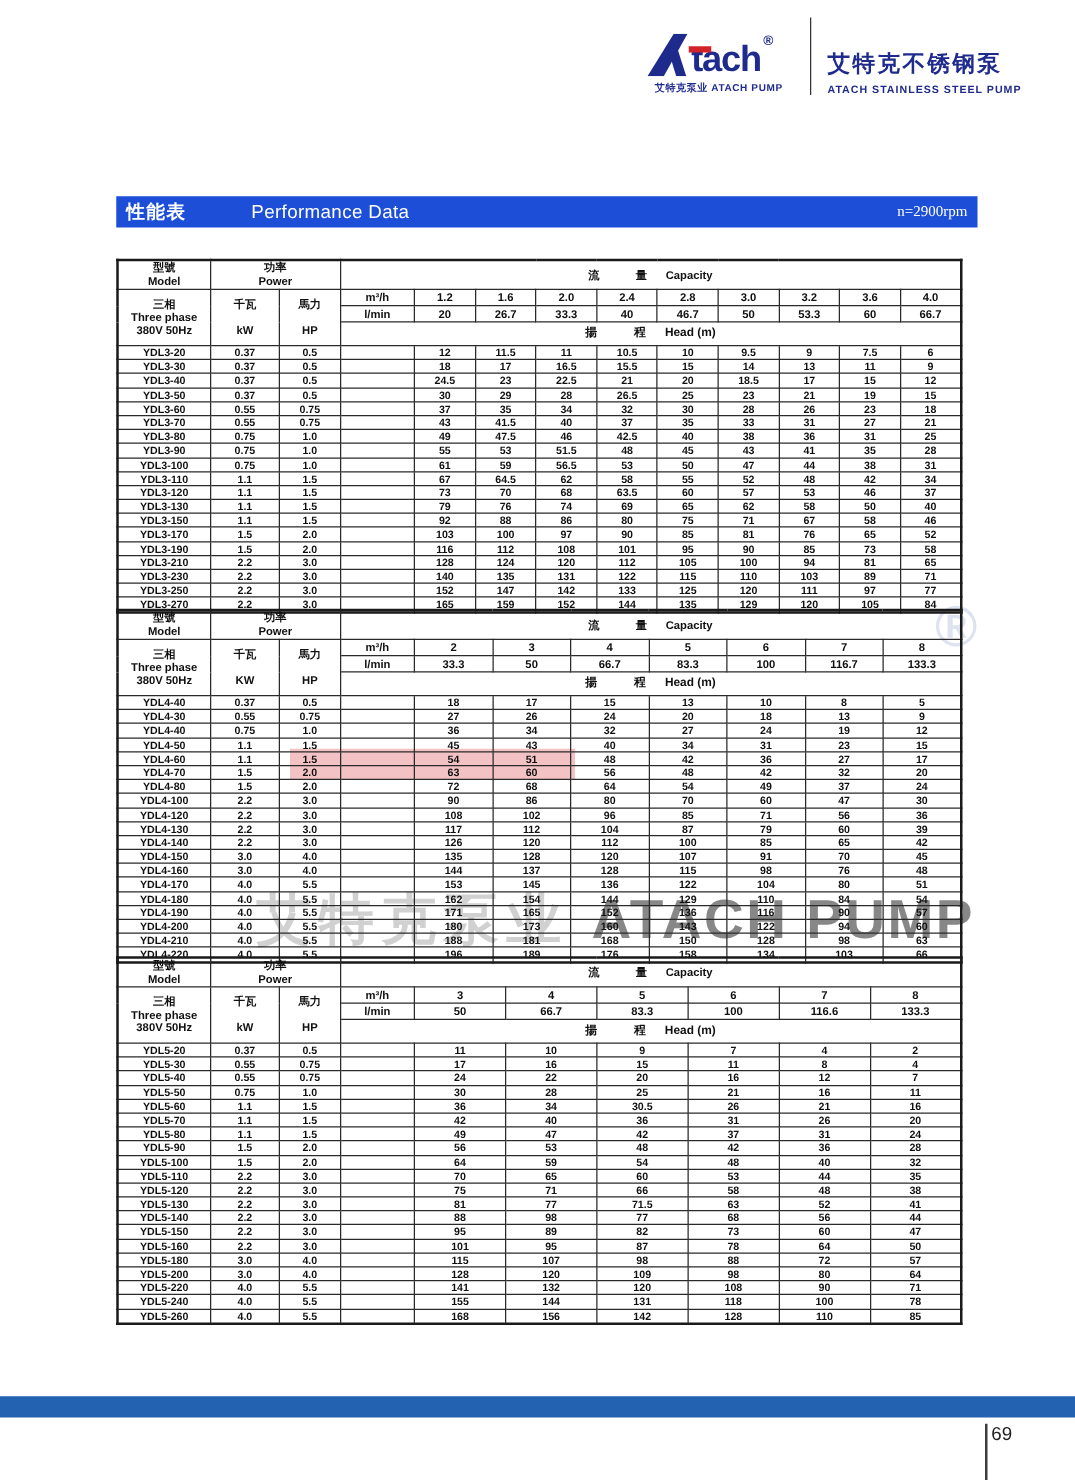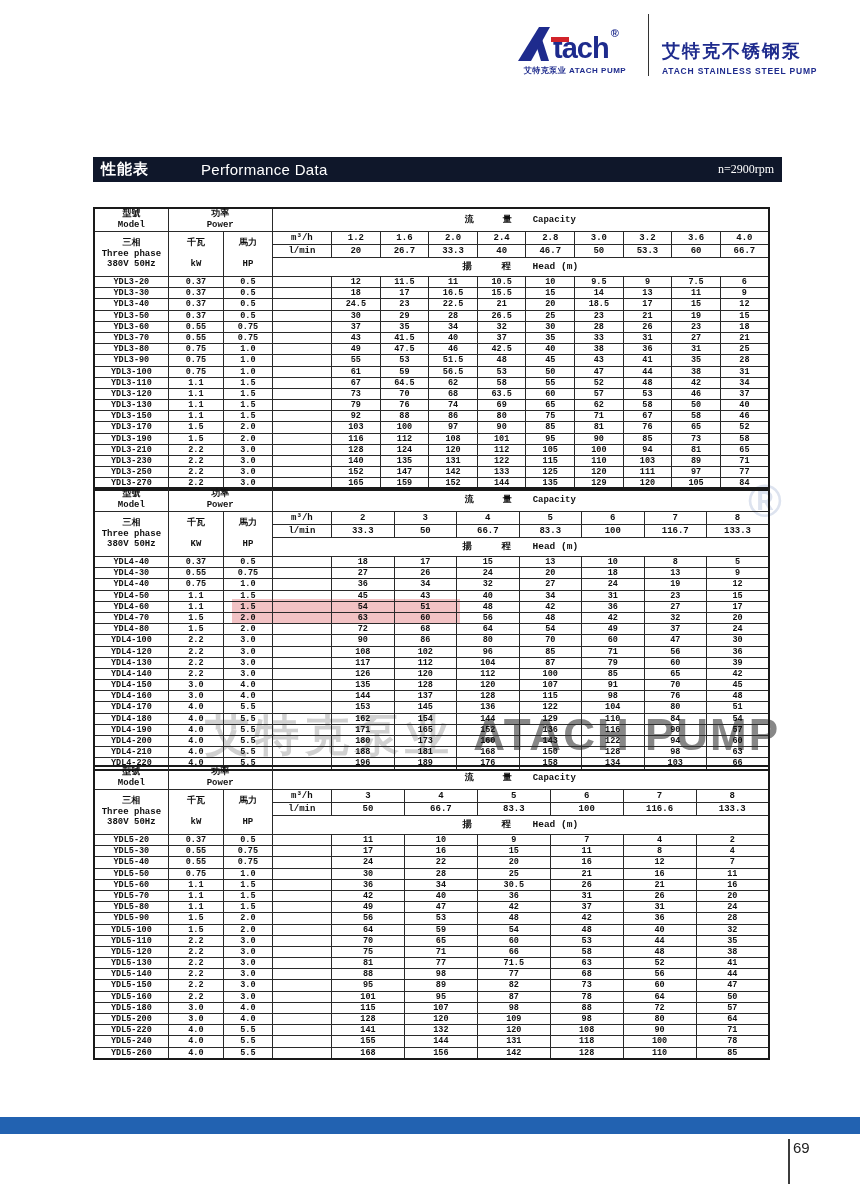--- a/index.html
+++ b/index.html
@@ -15,40 +15,40 @@
   .reg{font-size:11px;font-weight:bold;color:#1e2b8d;margin-left:2px;margin-bottom:22px;}
   .crossbar{position:absolute;left:33px;top:16px;width:18px;height:5px;background:#d2232a;}
   .logo-sub{margin-top:4px;font-size:8px;font-weight:bold;color:#1e2b8d;letter-spacing:0.5px;
             white-space:nowrap;text-align:center;}
   .hdr-divider{width:1px;background:#333;height:62px;margin:0 13px 0 14px;}
   .hdr-right{padding-top:12px;}
   .hdr-cn{font-size:18px;font-weight:bold;color:#1e2b8d;letter-spacing:2px;white-space:nowrap;}
   .hdr-en{font-size:8.5px;font-weight:bold;color:#1e2b8d;letter-spacing:0.8px;margin-top:3px;white-space:nowrap;}
 
   
-  .titlebar{position:absolute;left:93px;top:157px;width:689px;height:25px;background:#0f172a;
+  .titlebar{position:absolute;left:93px;top:157px;width:689px;height:25px;background:#1d4ed8;
             display:flex;align-items:center;color:#fff;}
   .tb-cn{font-size:15px;font-weight:bold;padding-left:8px;letter-spacing:1px;}
   .tb-en{font-size:15px;margin-left:52px;letter-spacing:0.3px;}
   .tb-rpm{margin-left:auto;font-family:"Liberation Serif",serif;font-size:12px;padding-right:8px;}
 
   
   .watermark{position:absolute;left:0;top:0;width:860px;height:1184px;z-index:0;pointer-events:none;}
   .wm-brand{position:absolute;left:70px;top:455px;width:740px;font-family:"Liberation Sans",sans-serif;
             font-weight:bold;font-style:italic;font-size:265px;line-height:1;color:#e3e9f4;
             letter-spacing:-14px;white-space:nowrap;overflow:hidden;}
   .wm-redbar{position:absolute;left:232px;top:599px;width:228px;height:25px;background:#d2232a;opacity:0.28;}
   .wm-reg{position:absolute;left:748px;top:474px;font-size:46px;font-weight:bold;color:#dde3ef;}
   .wm-text{position:absolute;left:205px;top:706px;font-size:44px;font-weight:bold;color:#c9c9c9;
            letter-spacing:6px;white-space:nowrap;opacity:0.85;}
   .wm-text .wm-en{color:#737373;letter-spacing:2px;}
 
   
   table.pump-table{position:absolute;left:93px;width:677px;border-collapse:collapse;table-layout:fixed;
-        font-family:Liberation Mono, monospace;font-weight:bold;color:#101010;z-index:2;background:transparent;}
+        font-family:Liberation Sans, sans-serif;font-weight:bold;color:#101010;z-index:2;background:transparent;}
   table.pump-table td{border:1px solid #2a2a2a;text-align:center;vertical-align:middle;padding:0;line-height:1.2;}
   table.pump-table{border:2px solid #1a1a1a;}
   tr.hr1 td{height:22px;font-size:9px;}
   tr.hr2 td,tr.hr3 td{height:12px;font-size:9px;}
   td.phase{font-size:8.5px;line-height:1.45;}
   tr.hr4 td{height:18px;font-size:9.5px;}
   tr.dr td{height:9px;font-size:8.5px;}
   .wide{letter-spacing:10px;}
   #t1{top:207px;} #t2{top:487px;} #t3{top:765px;}
 

